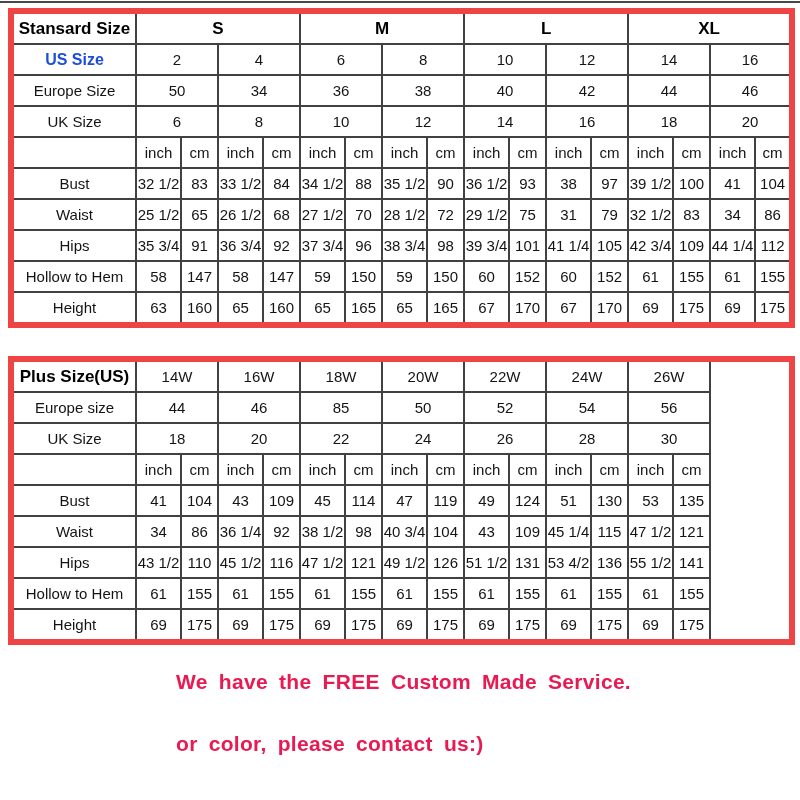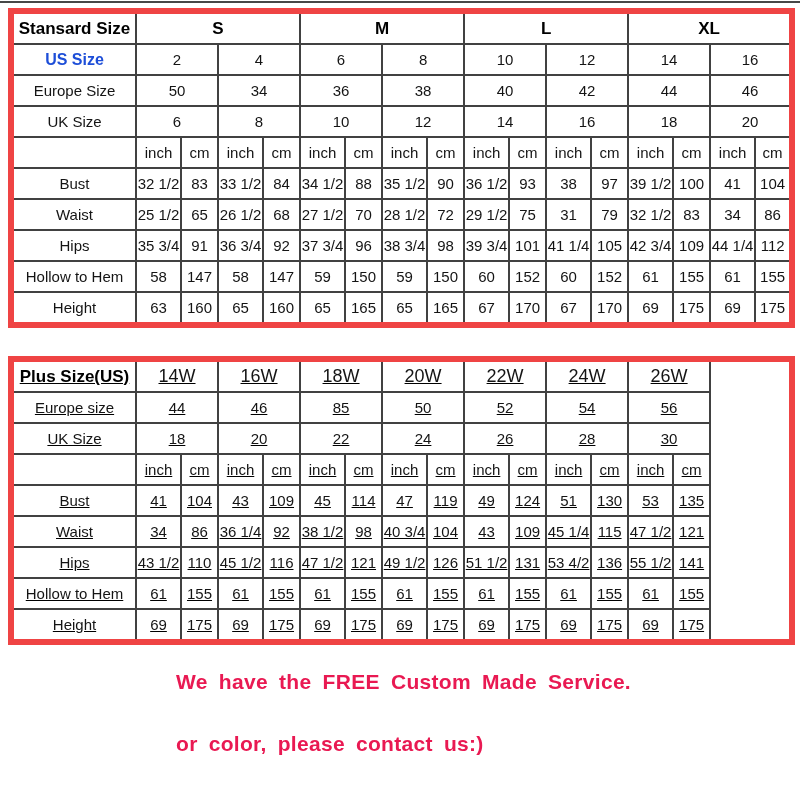--- a/index.html
+++ b/index.html
@@ -22,21 +22,21 @@
   }
   table.size-table {
     border-collapse: collapse;
     table-layout: fixed;
     position: absolute;
     left: 8px;
     width: 782px;
     border: 6px solid #ef4444;
   }
   #standard-table { top: 8px; }
-  #plus-table { top: 356px; text-decoration: underline; }
+  #plus-table { top: 356px; }
   .size-table th, .size-table td {
     border: 2px solid #414141;
     text-align: center;
     vertical-align: middle;
     padding: 0;
     height: 29px;
     font-size: 15px;
     font-weight: normal;
     color: #141414;
     white-space: nowrap;
@@ -47,21 +47,21 @@
     font-size: 17px;
     color: #000000;
   }
   .size-table .group-header-bold {
     font-weight: bold;
     font-size: 17px;
     color: #000000;
   }
   .size-table .group-header-regular {
     font-weight: normal;
-    font-size: 18px;
+    font-size: 15px;
   }
   .size-table th.row-label { font-weight: normal; border-radius: 10px; }
   .size-table th.row-label-bold { font-weight: bold; font-size: 16px; color: #1d4ed8; }
   .footer {
     position: absolute;
     left: 169px;
     top: 647px;
     width: 620px;
   }
   .footer p {

